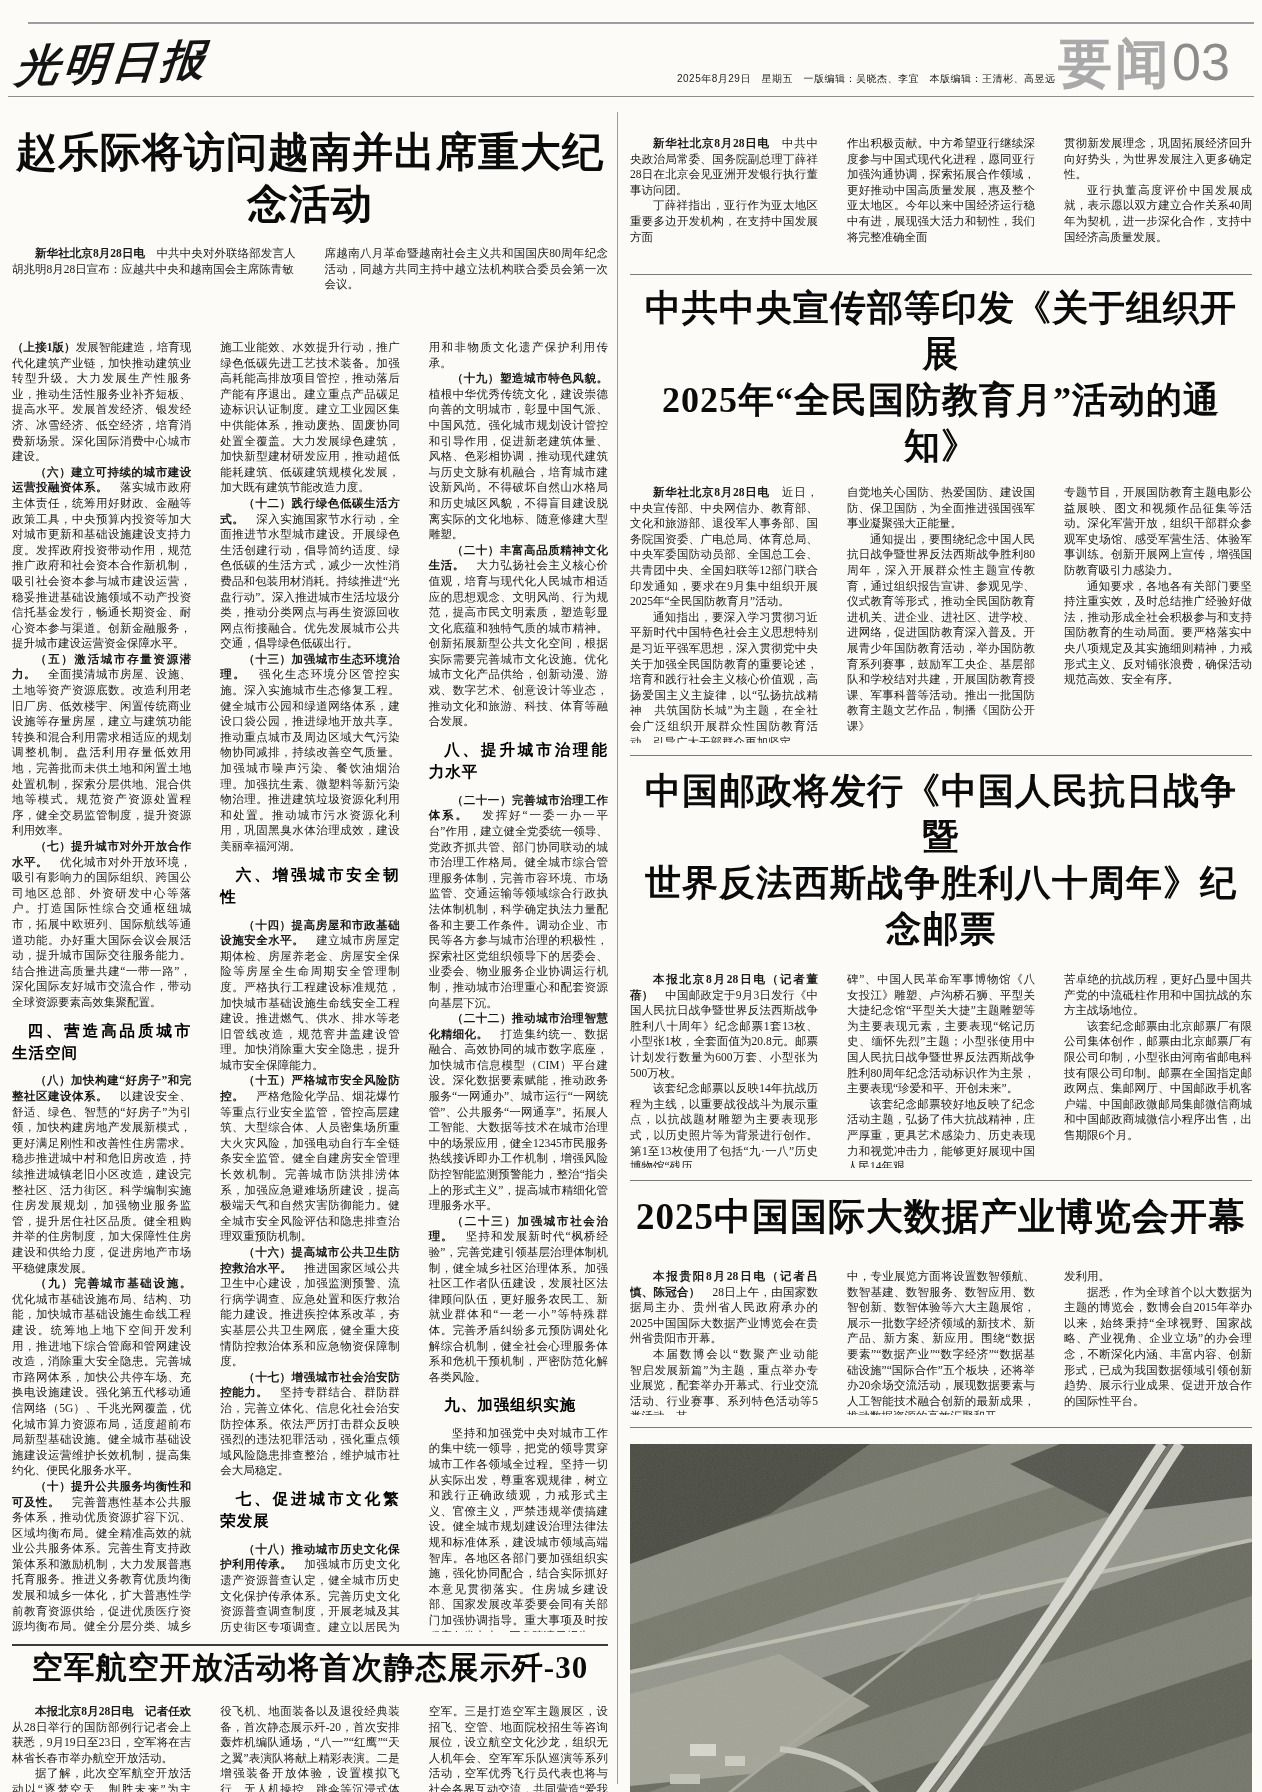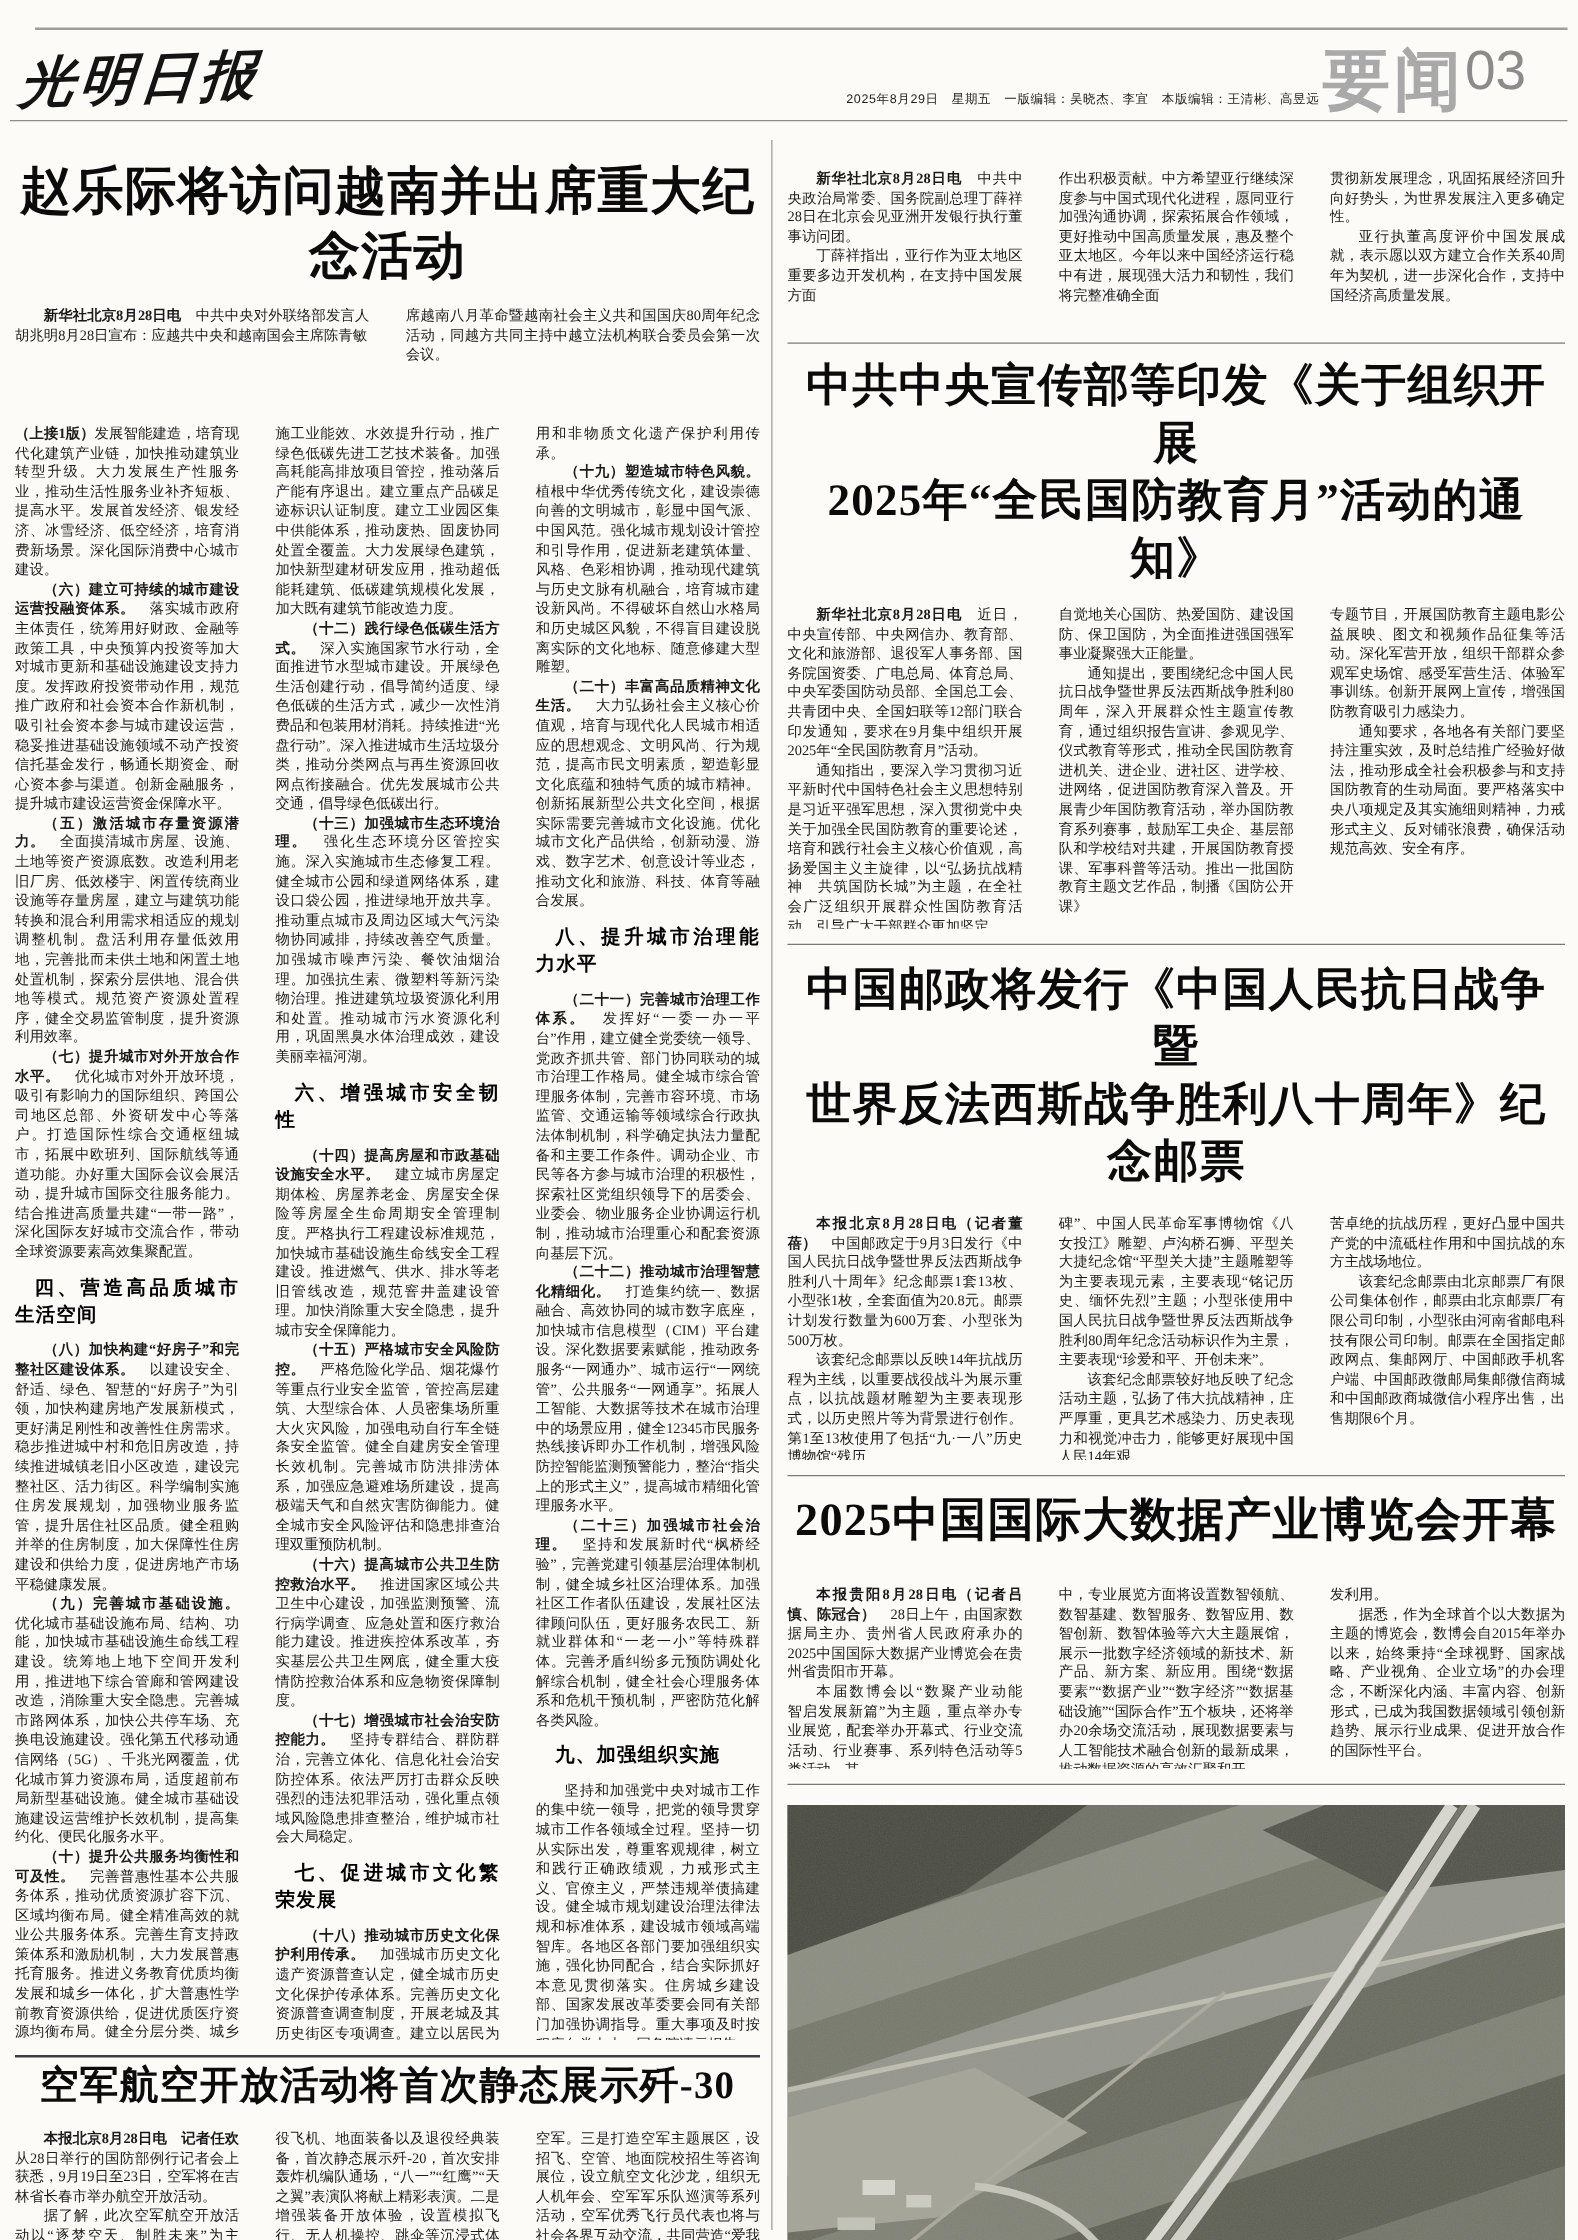--- a/index.html
+++ b/index.html
@@ -12,21 +12,21 @@
   
   .top-rule{position:absolute;left:28px;right:8px;top:22px;height:2px;background:#9d9d9d;}
   .logo{
     position:absolute;left:16px;top:34px;font-size:44px;font-weight:900;font-style:italic;
     letter-spacing:4px;transform:skewX(-7deg) rotate(-2deg);color:#141414;
   }
   .dateline{position:absolute;left:677px;top:60px;font-size:10px;font-weight:normal;color:#1c1c1c;
     font-family:"Liberation Sans","DejaVu Sans",sans-serif;letter-spacing:.5px;margin-top:12px;}
   .section-label{position:absolute;left:1058px;top:28px;font-size:54px;font-weight:900;color:#a9a9a9;
     font-family:"Liberation Sans","DejaVu Sans",sans-serif;letter-spacing:3px;}
-  .page-num{position:absolute;left:1172px;top:32px;font-size:44px;color:#8b8b8b;
+  .page-num{position:absolute;left:1172px;top:32px;font-size:52px;color:#8b8b8b;
     font-family:"Liberation Sans","DejaVu Sans",sans-serif;}
   .masthead-rule{position:absolute;left:8px;right:8px;top:96px;height:1px;background:#8d8d8d;}
   .v-divider{position:absolute;left:617px;top:112px;bottom:8px;width:1px;background:#9a9a9a;}
 
   
   .section{position:absolute;top:112px;}
   #left-section{left:12px;width:596px;}
   #right-section{left:630px;width:622px;}
   .cols{display:flex;gap:29px;overflow:hidden;}
   .col{flex:1 1 0;text-align:justify;}

